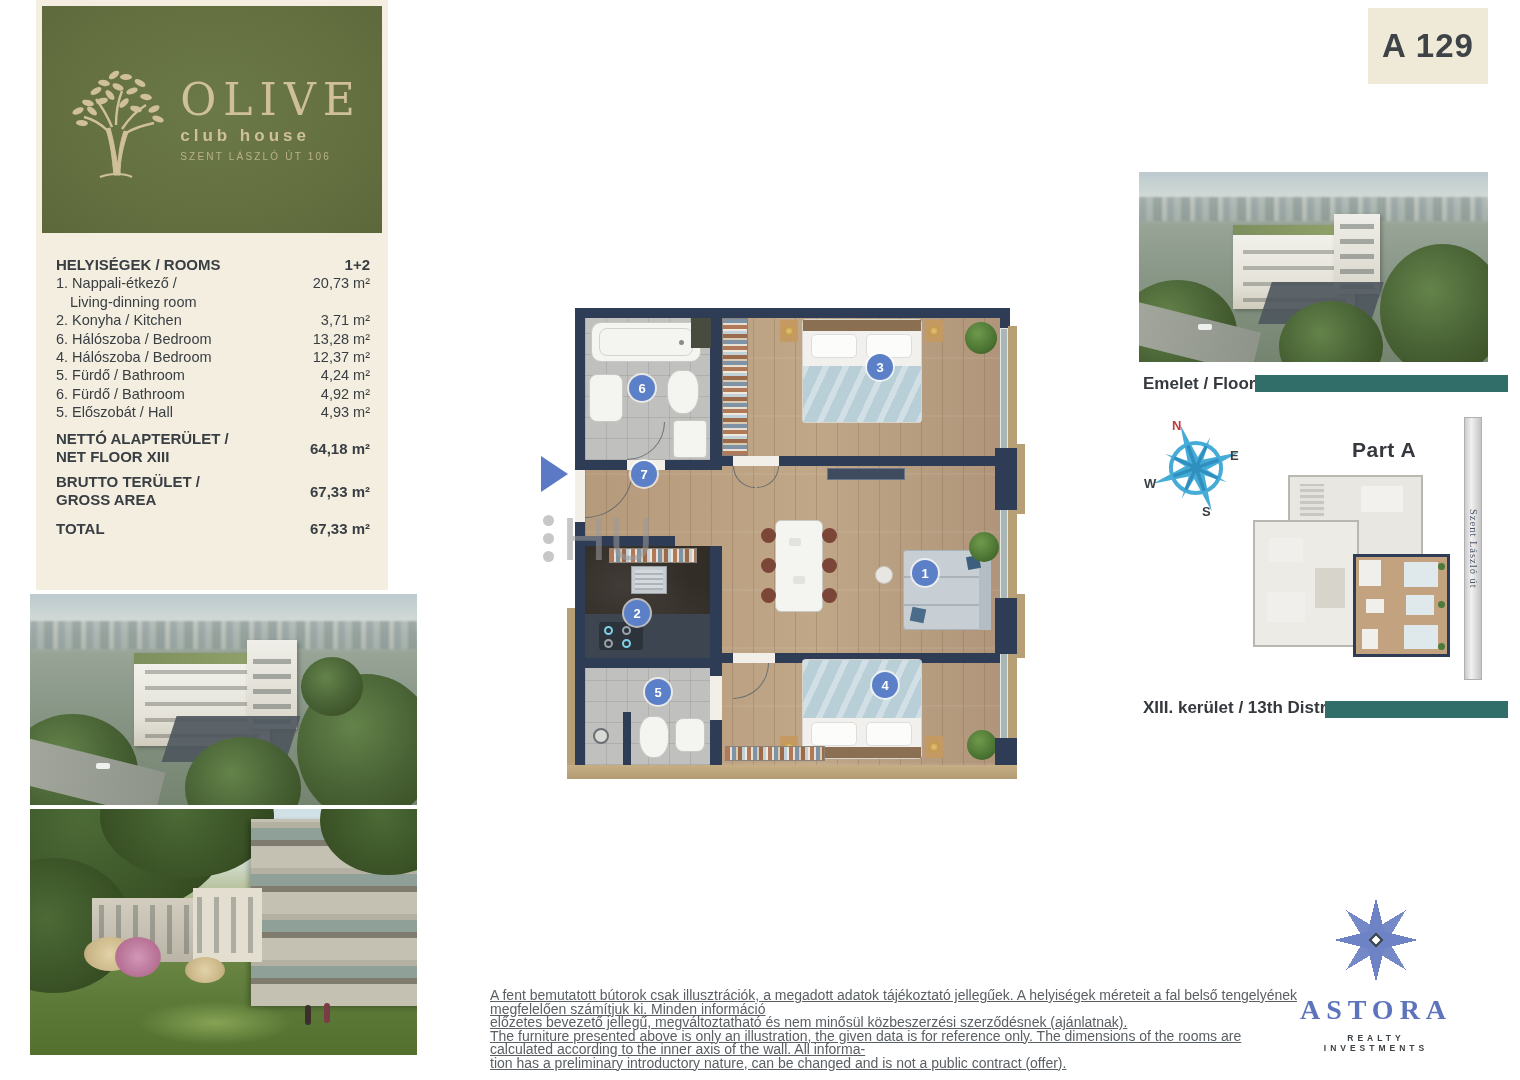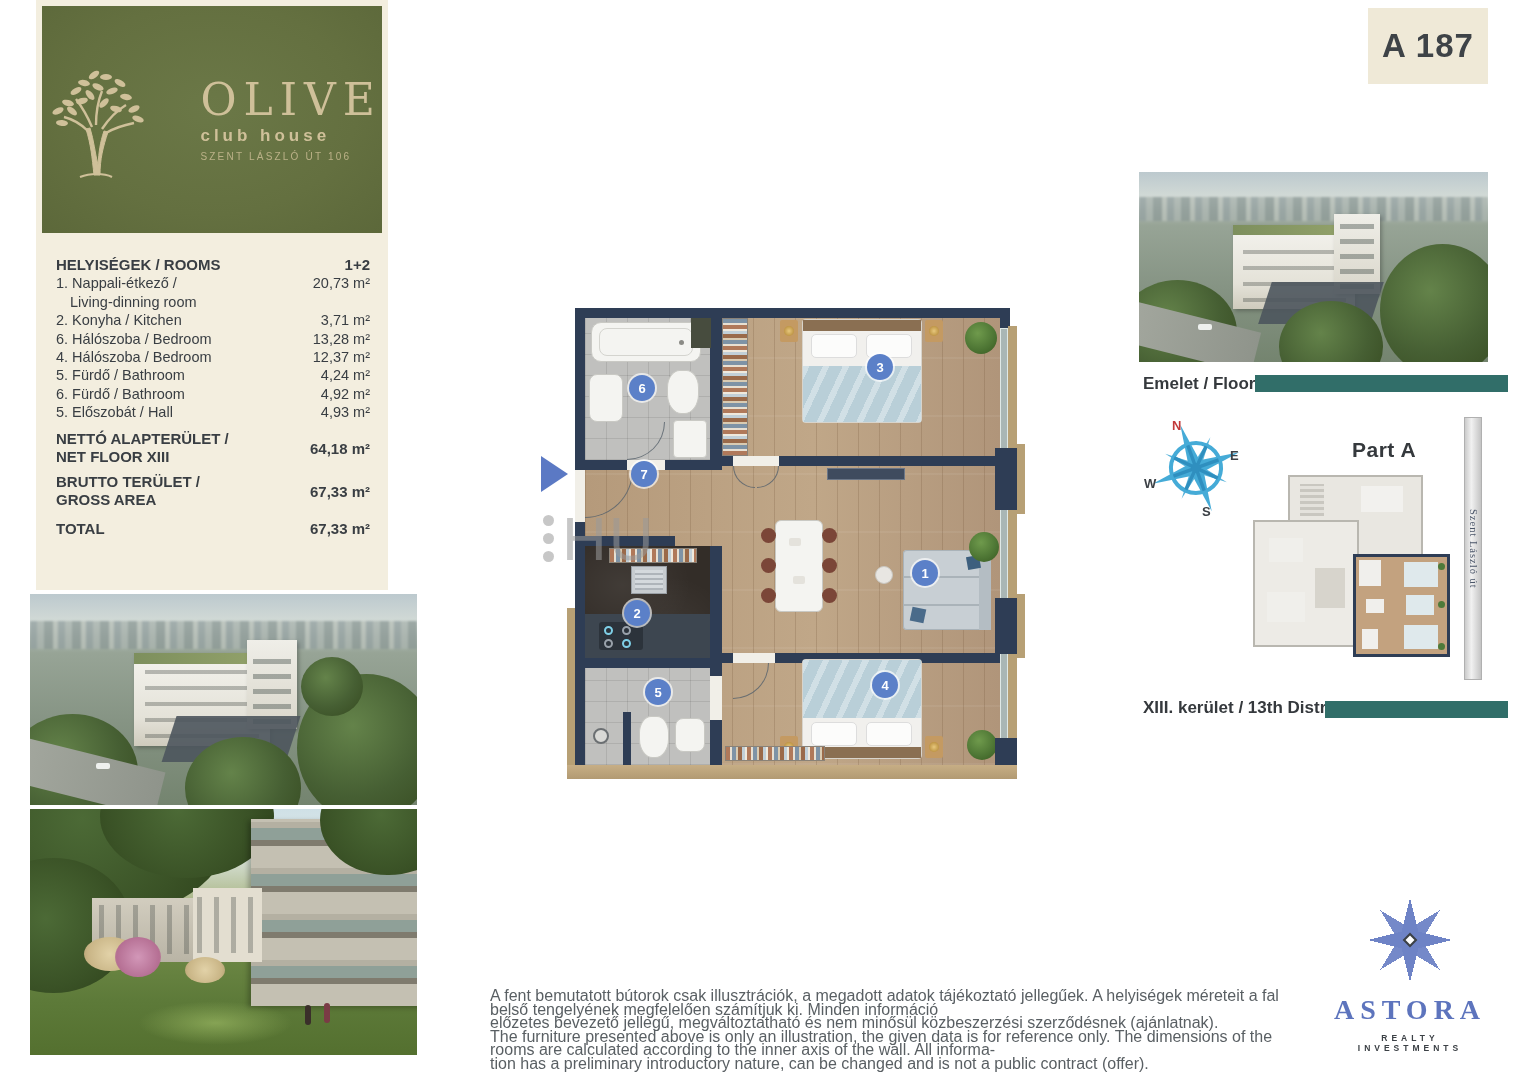--- a/index.html
+++ b/index.html
@@ -4,21 +4,21 @@
 <style>
   * { margin:0; padding:0; box-sizing:border-box; }
   html,body { width:1520px; height:1080px; background:#ffffff; font-family:"Liberation Sans", sans-serif; }
   .page { position:relative; width:1520px; height:1080px; background:#fff; overflow:hidden; }
   .abs { position:absolute; }
 
   
   .left-panel { left:36px; top:0; width:352px; height:590px; background:#f3eedf; }
   .logo-box { position:absolute; left:6px; top:6px; width:340px; height:227px;
     background:radial-gradient(ellipse at 50% 45%, #6b7847 0%, #647040 60%, #5c683a 100%);
-    display:flex; align-items:center; justify-content:space-between; gap:10px; }
+    display:flex; align-items:center; justify-content:center; gap:10px; }
   .logo-text { color:#cfc099; }
   .logo-title { font-family:"DejaVu Serif", serif; font-size:44px; font-weight:400; letter-spacing:7px; line-height:1; }
   .logo-sub { font-size:17px; font-weight:700; letter-spacing:4px; margin-top:4px; }
   .logo-addr { font-size:10px; letter-spacing:2.2px; margin-top:5px; color:#cfc099cc; }
 
   .room-table { position:absolute; left:20px; top:256px; width:314px; color:#393e43; }
   .rt-row { display:flex; align-items:baseline; font-size:14.5px; line-height:18.4px; }
   .rt-row .val { margin-left:auto; white-space:nowrap; }
   .rt-head { font-weight:700; font-size:15px; }
   .rt-sub { font-size:14.5px; line-height:18.4px; padding-left:14px; }
@@ -127,22 +127,22 @@
   .entrance-arrow { left:541px; top:456px; width:0; height:0;
     border-top:18px solid transparent; border-bottom:18px solid transparent; border-left:27px solid #5b79c4; }
 
   .watermark { left:535px; top:500px; width:468px; height:76px; display:flex; align-items:center;
     color:#9a9a9a; opacity:.55; z-index:40; pointer-events:none; }
   .wm-txt { font-size:62px; letter-spacing:2px; font-weight:400; }
   .wm-dots { display:flex; flex-direction:column; gap:7px; margin:0 8px; }
   .wm-dots i { width:11px; height:11px; border-radius:50%; background:#9a9a9a; }
 
   
-  .disclaimer { left:490px; top:989px; width:810px; font-size:16px; line-height:13.5px; color:#595f63; }
-  .astora { left:1330px; top:898px; width:160px; text-align:center; }
+  .disclaimer { left:490px; top:989px; width:810px; font-size:14px; line-height:13.5px; color:#595f63;text-decoration:underline; }
+  .astora { left:1296px; top:898px; width:160px; text-align:center; }
   .astora-name { font-family:"Liberation Serif", serif; font-size:28px; font-weight:600; letter-spacing:6px; color:#5d74bd; margin-top:8px; }
   .astora-tag { font-size:8.5px; font-weight:700; letter-spacing:4px; color:#3c4146; margin-top:7px; }
 </style>
 </head>
 <body>
 
 <div class="page">
 
   <aside class="abs left-panel">
     <div class="logo-box">
@@ -264,21 +264,21 @@
     <div class="ph-g-mid" style="left:42%; top:32%; width:18%; height:30%; background:#e3ded0;"></div>
     <div class="ph-umbrella" style="left:14%; top:52%; width:52px; height:34px;"></div>
     <div class="ph-umbrella" style="left:40%; top:60%; width:40px; height:26px;"></div>
     <div class="ph-pink" style="left:22%; top:52%; width:46px; height:40px;"></div>
     <div class="ph-canopy" style="right:-10%; top:-18%; width:35%; height:45%;"></div>
     <div class="ph-lawnlight"></div>
     <div class="ph-fig" style="left:71%; bottom:12%; background:#3a2f2a;"></div>
     <div class="ph-fig" style="left:76%; bottom:13%; background:#7a3b45;"></div>
   </div>
 
-  <div class="abs unit-badge">A 187</div>
+  <div class="abs unit-badge">A 129</div>
 
   <div class="photo ph-aerial" style="left:1139px; top:172px; width:349px; height:190px;">
     <div class="ph-city"></div>
     <div class="ph-bldg-main"></div>
     <div class="ph-bldg-side"></div>
     <div class="ph-roof"></div>
     <div class="ph-tree" style="left:-6%; bottom:-12%; width:34%; height:55%;"></div>
     <div class="ph-tree" style="left:40%; bottom:-16%; width:30%; height:48%;"></div>
     <div class="ph-tree" style="right:-5%; bottom:-8%; width:36%; height:70%;"></div>
     <div class="ph-road"></div>

